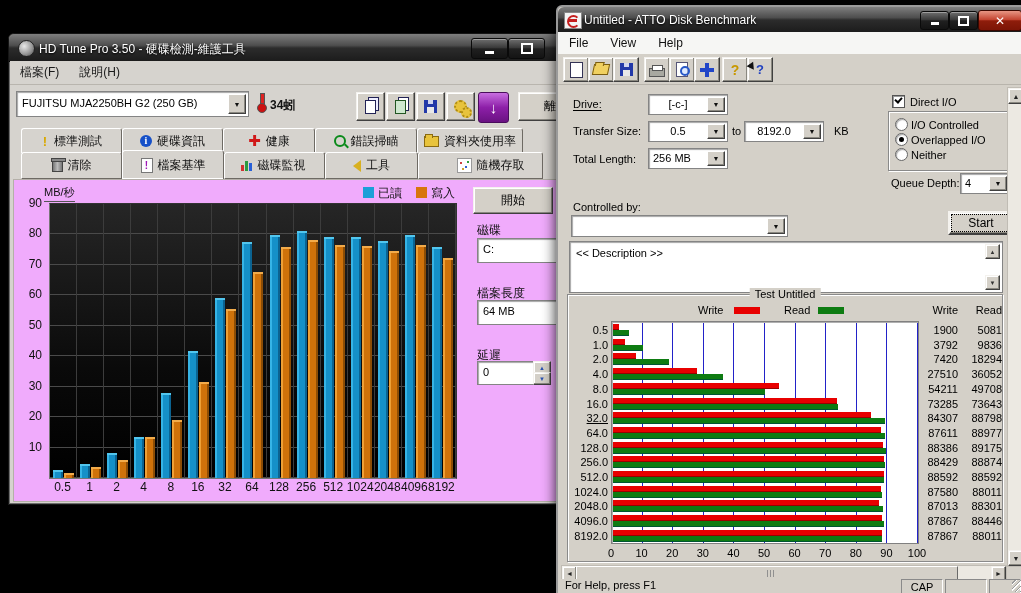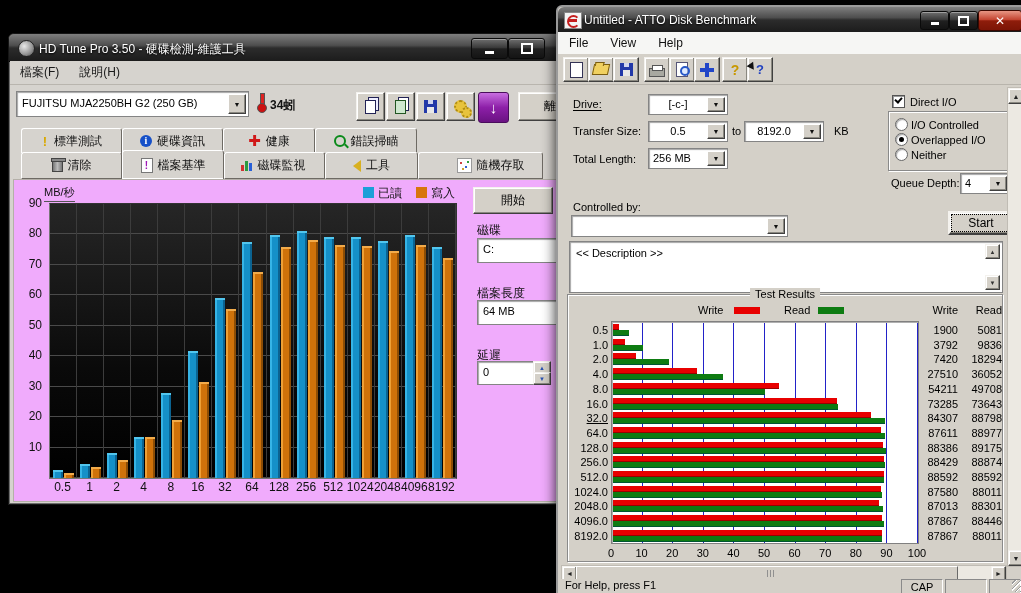--- a/index.html
+++ b/index.html
@@ -213,20 +213,24 @@
     <span>硬碟資訊</span>
     </div>
   <div class="abs hd-tab" style="left:214px;top:94px;width:90px;height:24px;">
     <span class="ic ic-cross">✚</span>
     <span>健康</span>
     </div>
   <div class="abs hd-tab" style="left:306px;top:94px;width:100px;height:24px;">
     <span class="ic ic-scan"></span>
     <span>錯誤掃瞄</span>
     </div>
+  <div class="abs hd-tab" style="left:408px;top:94px;width:104px;height:24px;">
+    <span class="ic ic-folder"></span>
+    <span>資料夾使用率</span>
+    </div>
 
   <div class="abs hd-tab" style="left:12px;top:118px;width:99px;height:25px;">
     <span class="ic ic-trash"></span>
     <span>清除</span>
     </div>
   <div class="abs hd-tab active" style="left:113px;top:116px;width:100px;height:28px;">
     <span class="ic ic-page-excl">!</span>
     <span>檔案基準</span>
     </div>
   <div class="abs hd-tab" style="left:215px;top:118px;width:99px;height:25px;">
@@ -430,21 +434,21 @@
     </div>
   <div id="at-start" class="abs raised">Start</div>
 
   <div id="at-desc" class="abs sunken">
     <span class="txt">&lt;&lt; Description &gt;&gt;</span>
     <span class="raised mini-arrow" style="top:2px;">▲</span>
     <span class="raised mini-arrow" style="bottom:2px;">▼</span>
   </div>
 
   <div id="atto-results-group" class="abs etched">
-    <span id="at-grp-title">Test Results</span>
+    <span id="at-grp-title">Test Untitled</span>
     <span class="at-leg-label" style="left:130px;top:9px;">Write</span>
     <span class="leg-sw" style="left:166px;top:12px;background:#e80000;"></span>
     <span class="at-leg-label" style="left:216px;top:9px;">Read</span>
     <span class="leg-sw" style="left:250px;top:12px;background:#0e7c12;"></span>
     <span class="at-col-head" style="left:346px;top:9px;width:44px;text-align:right;">Write</span>
     <span class="at-col-head" style="left:390px;top:9px;width:44px;text-align:right;">Read</span>
     <div id="atto-plot">
         <div class="at-bar w" style="top: 2px; width: 5.814px;"></div>
         <div class="at-bar r" style="top: 8px; width: 15.5479px;"></div>
         <div class="at-bar w" style="top: 16.7px; width: 11.6035px;"></div>

